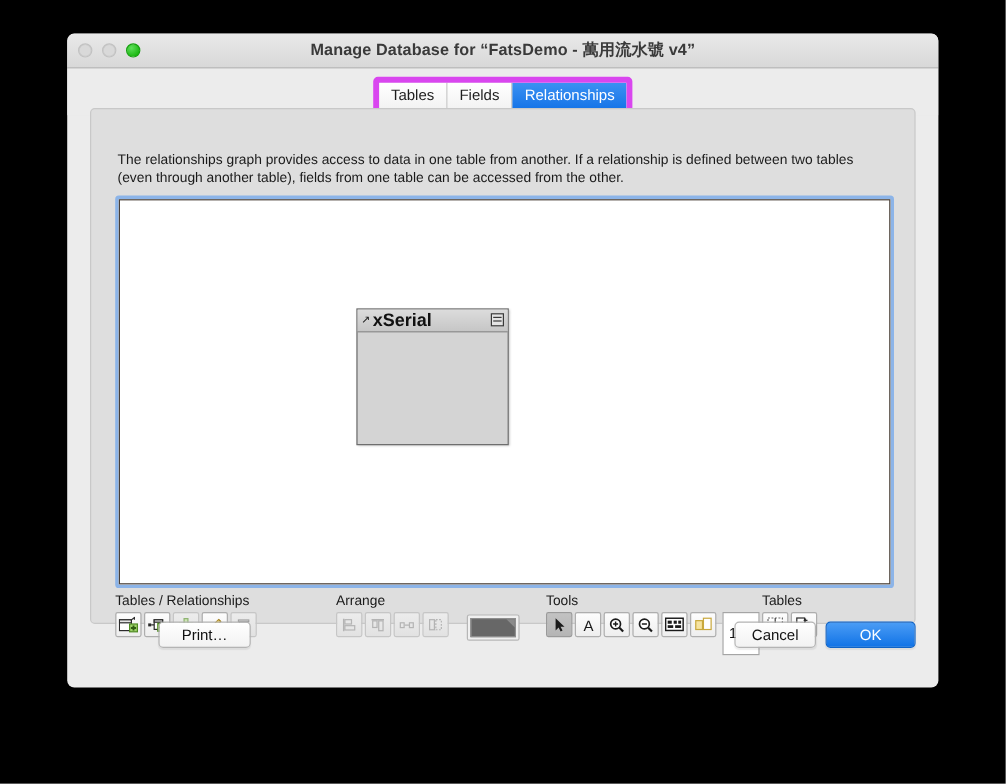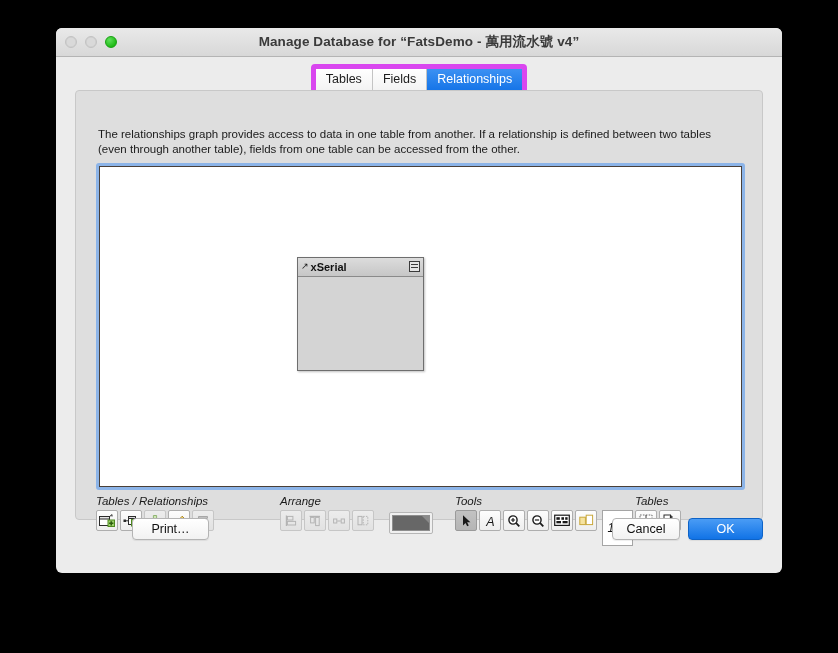--- a/index.html
+++ b/index.html
@@ -167,21 +167,21 @@
     padding: 0 3px;
   }
   .arrow-glyph {
     font-size: 9px;
     color: #1a1a1a;
     line-height: 1;
     margin-right: 2px;
     transform: translateY(-1px);
   }
   #table-card-title {
-    font-size: 11px;
+    font-size: 15px;
     font-weight: bold;
     color: #111111;
     white-space: nowrap;
   }
   #card-menu-icon {
     position: absolute;
     right: 3px;
     top: 3px;
     width: 11px;
     height: 11px;
@@ -220,21 +220,20 @@
   #toolbar {
     position: absolute;
     left: 20px;
     right: 14px;
     top: 404px;
     height: 48px;
   }
   .tool-group {
     position: absolute;
     top: 0;
-    font-style: italic;
   }
   .group-label {
     font-size: 11.5px;
     color: #1a1a1a;
     margin-bottom: 3px;
     white-space: nowrap;
   }
   .btn-row {
     display: flex;
     gap: 2px;

